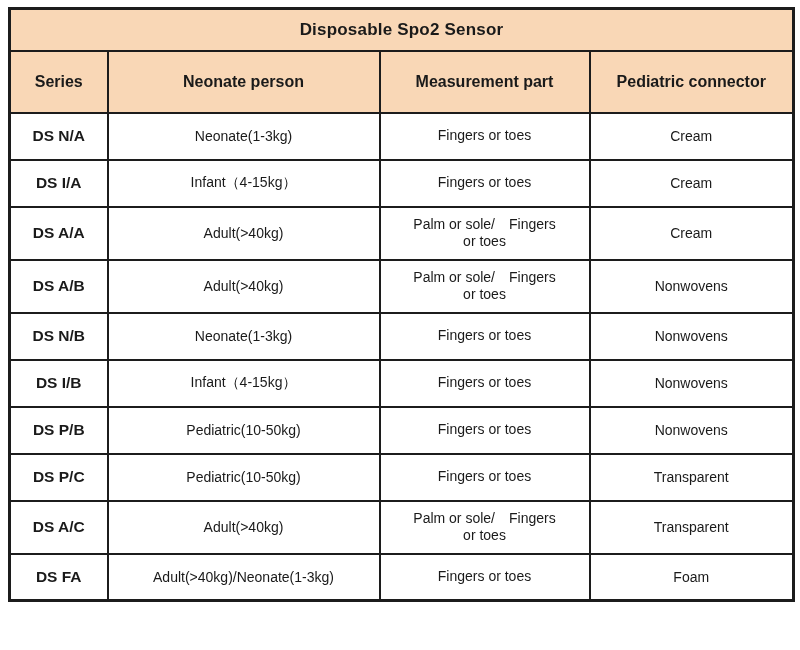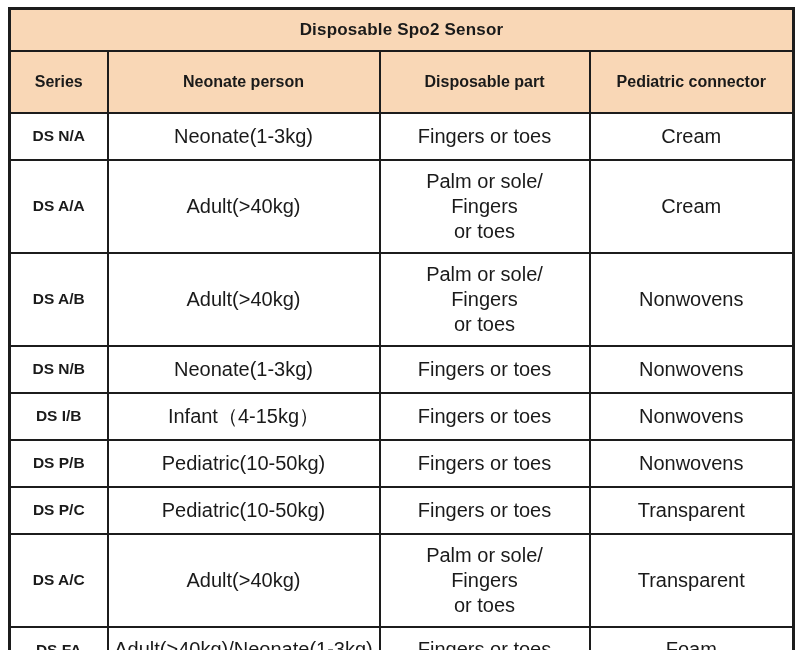--- a/index.html
+++ b/index.html
@@ -47,21 +47,21 @@
   }
   tr.data-row {
     height: 47px;
   }
   td.series-cell {
     font-weight: bold;
     font-size: 15.5px;
     margin-top: 15px;
   }
   td.person-cell, td.part-cell, td.connector-cell {
-    font-size: 20px;
+    font-size: 14px;
     font-weight: normal;
     margin-top: 9px;
   }
   td.part-cell {
     white-space: pre-line;
     line-height: 1.25;
   }
 </style>
 </head>
 <body>
@@ -74,28 +74,34 @@
       <col style="width:210px">
       <col style="width:204px">
     </colgroup>
     <thead>
       <tr class="title-row">
         <th colspan="4">Disposable Spo2 Sensor</th>
       </tr>
       <tr class="header-row">
         <th>Series</th>
         <th>Neonate person</th>
-        <th>Disposable part</th>
+        <th>Measurement part</th>
         <th>Pediatric connector</th>
       </tr>
     </thead>
     <tbody>
       <tr class="data-row">
         <td class="series-cell">DS N/A</td>
         <td class="person-cell">Neonate(1-3kg)</td>
+        <td class="part-cell">Fingers or toes</td>
+        <td class="connector-cell">Cream</td>
+      </tr>
+      <tr class="data-row">
+        <td class="series-cell">DS I/A</td>
+        <td class="person-cell">Infant（4-15kg）</td>
         <td class="part-cell">Fingers or toes</td>
         <td class="connector-cell">Cream</td>
       </tr>
       <tr class="data-row">
         <td class="series-cell">DS A/A</td>
         <td class="person-cell">Adult(&gt;40kg)</td>
         <td class="part-cell">Palm or sole/　Fingers
 or toes</td>
         <td class="connector-cell">Cream</td>
       </tr>

